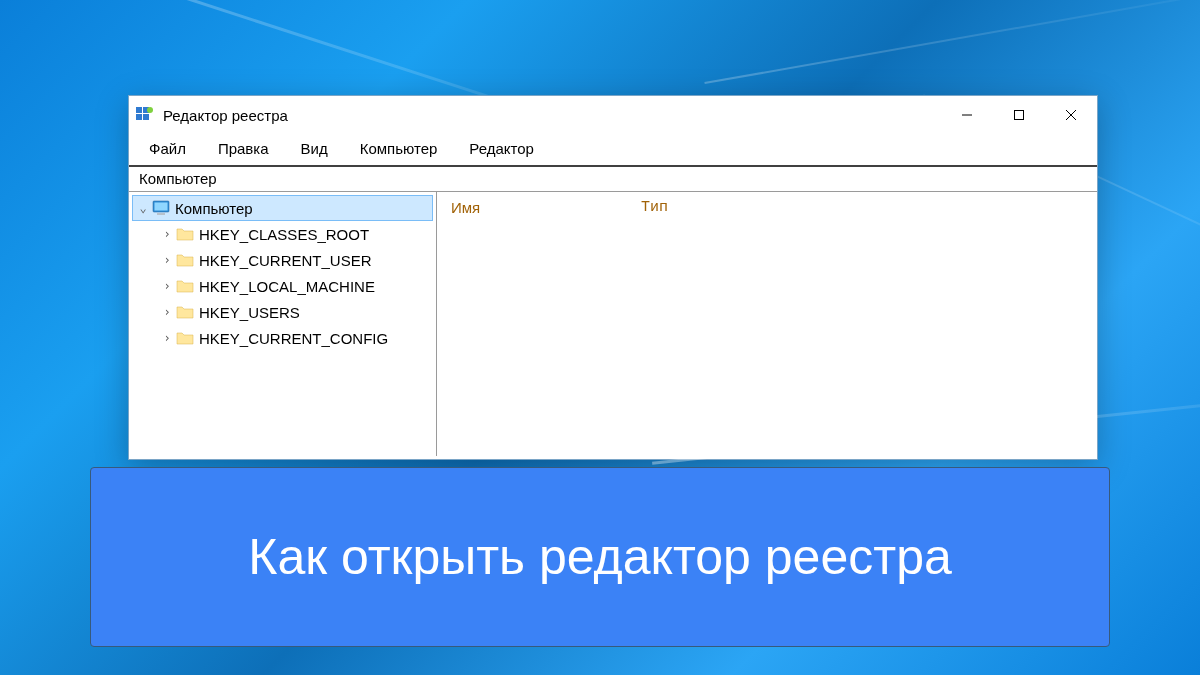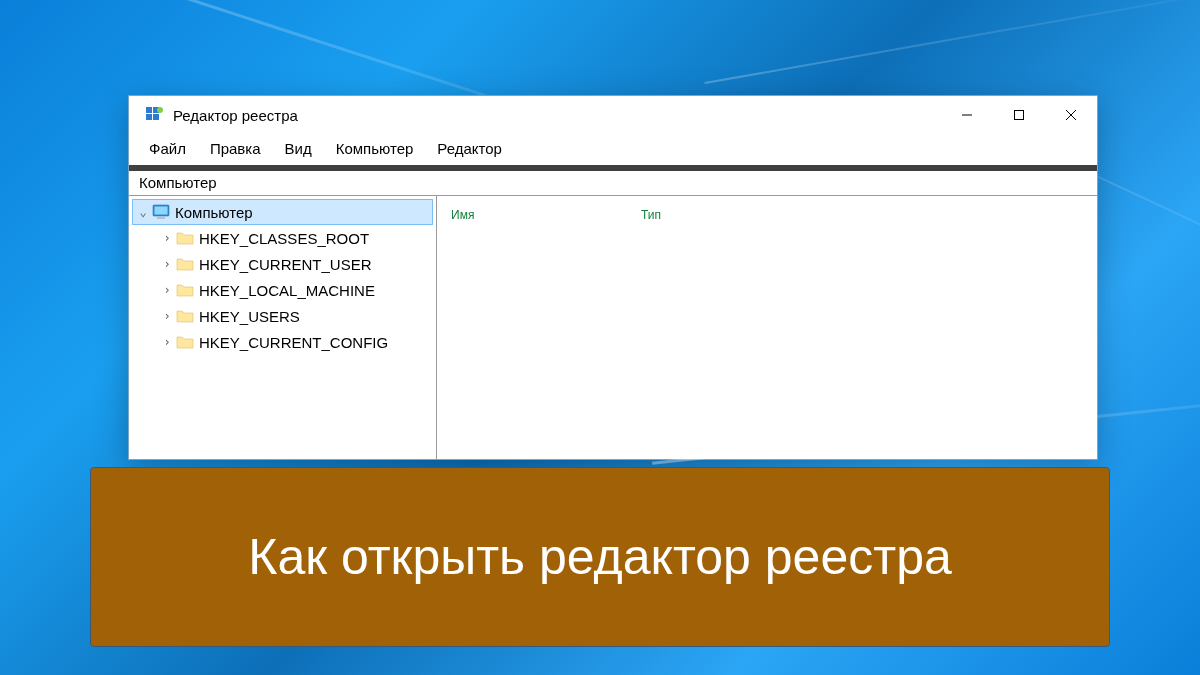--- a/index.html
+++ b/index.html
@@ -33,46 +33,46 @@
       width: 970px;
       height: 365px;
       background: #ffffff;
       border: 1px solid #7aa5c7;
       box-shadow: 0 8px 30px rgba(0,0,0,0.25);
     }
     .titlebar {
       height: 38px;
       display: flex;
       align-items: center;
-      padding-left: 16px;
+      padding-left: 6px;
       background: #fff;
     }
     .app-icon {
       width: 18px; height: 18px;
       margin-right: 10px;
       display: inline-block;
     }
     .app-icon svg { width: 18px; height: 18px; }
     .title-text { font-size: 15px; color: #000; }
     .win-controls { margin-left: auto; display: flex; }
     .win-btn {
       width: 52px; height: 38px;
       display: flex; align-items: center; justify-content: center;
       font-size: 14px; color: #000;
       cursor: pointer;
     }
     .win-btn svg { width: 12px; height: 12px; }
 
     .menubar {
       display: flex;
-      gap: 0;
+      gap: 8px;
       padding: 4px 8px 6px 8px;
       font-size: 15px;
       color: #000;
-      border-bottom: 6px solid #404040;
+      border-bottom: 2px solid #404040;
     }
     .menu-item { padding: 2px 12px; cursor: pointer; }
 
     .addressbar {
       padding: 3px 10px 4px 10px;
       font-size: 15px;
       border-bottom: 1px solid #9a9a9a;
     }
 
     .panes {
@@ -106,41 +106,41 @@
       font-family: monospace;
     }
     .node-icon { width: 20px; height: 20px; margin-right: 4px; }
     .node-icon svg { width: 20px; height: 20px; display: block; }
     .indent-0 { padding-left: 2px; }
     .indent-1 { padding-left: 30px; }
 
     .list-header {
       display: flex;
       height: 30px;
-      align-items: flex-end;
-      font-size: 12px;
-      color: #15803d;
+      align-items: center;
+      font-size: 15px;
+      color: #a16207;
     }
     .list-col {
       padding: 4px 14px;
       border-right: 1px solid transparent;
       cursor: pointer;
     }
     .col-name { width: 190px; }
-    .col-type { width: 160px; }
+    .col-type { width: 160px; font-family: Liberation Mono, monospace; }
     .col-value { flex: 1; }
 
     
     .banner {
       position: absolute;
       left: 90px;
       right: 90px;
       top: 467px;
       height: 180px;
-      background: #a16207;
+      background: #3b82f6;
       border: 1px solid #375a7c;
       border-radius: 4px;
       display: flex;
       align-items: center;
       justify-content: center;
       text-align: center;
       padding: 10px 30px;
     }
     .banner-text {
       color: #ffffff;

